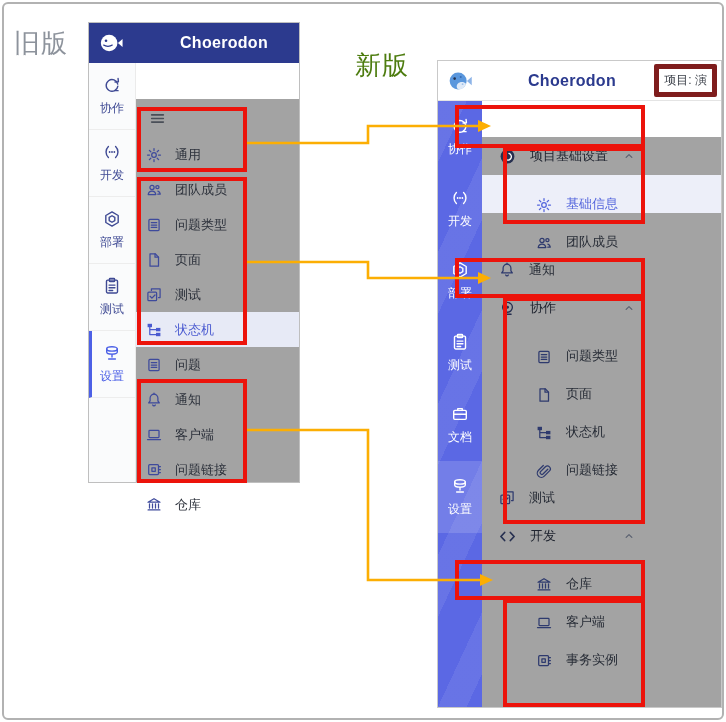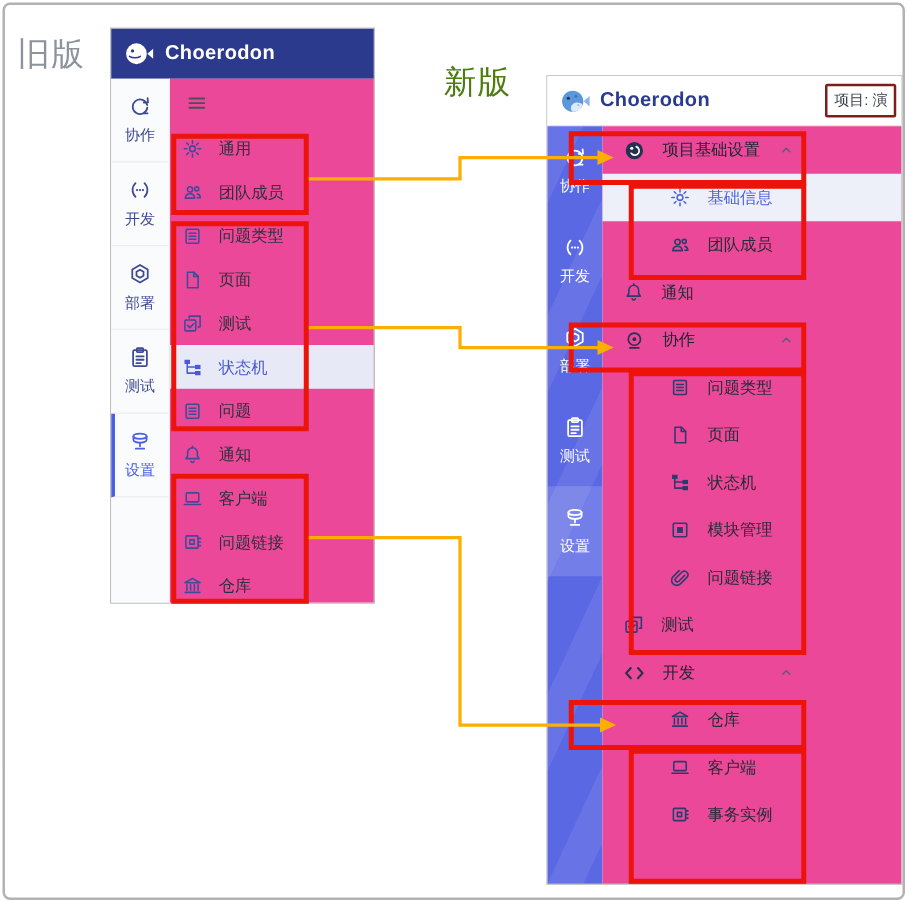--- a/index.html
+++ b/index.html
@@ -6,26 +6,26 @@
   .canvas{position:relative;width:682px;height:722px;background:#fff;overflow:hidden;padding-left:44px;}
   .frame{position:absolute;inset:2px;border:2px solid #b2b2b2;border-radius:6px;pointer-events:none;}
 
   .version-label{position:absolute;font-size:26px;letter-spacing:1px;}
   .version-label.old{left:14px;top:26px;color:#8d939c;}
   .version-label.new{left:355px;top:48px;color:#4d7c0f;}
 
   
   .panel{position:absolute;background:#fff;border:1px solid #bfbfbf;box-sizing:border-box;display:flex;flex-direction:column;}
   .app-header{height:40px;flex:0 0 40px;display:flex;align-items:center;box-sizing:border-box;}
-  .app-title{font-size:16px;font-weight:bold;letter-spacing:.3px;}
+  .app-title{font-size:16px;font-weight:bold;letter-spacing:.3px;margin-left:48px;}
   .panel-body{flex:1;display:flex;min-height:0;}
   .rail{flex:0 0 auto;box-sizing:border-box;}
   .rail-item{display:flex;flex-direction:column;align-items:center;justify-content:center;gap:6px;box-sizing:border-box;cursor:pointer;}
   .rail-label{font-size:12px;}
-  .menu{flex:1;min-width:0;position:relative;background:#ec4899;}
+  .menu{flex:1;min-width:0;position:relative;background:#a3a3a3;margin-top:36px;}
 
   .ic{display:inline-flex;flex:0 0 auto;}
   .ic svg{width:100%;height:100%;stroke:currentColor;fill:none;stroke-width:1.25;stroke-linecap:round;stroke-linejoin:round;}
   .ic16{width:16px;height:16px;} .ic17{width:17px;height:17px;} .ic18{width:18px;height:18px;}
   .logo{width:24px;height:24px;display:inline-flex;}
   .logo svg{width:100%;height:100%;}
 
   
   .old-panel{left:88px;top:22px;width:212px;height:461px;}
   .old-panel .app-header{background:var(--navy);padding-left:10px;gap:9px;}
@@ -36,31 +36,31 @@
   .hamburger{height:38px;display:flex;align-items:center;padding-left:13px;color:#4a4f58;cursor:pointer;}
   .orow{height:35px;display:flex;align-items:center;gap:13px;padding-left:10px;font-size:13px;color:#2c313b;cursor:pointer;}
   .orow .ic{color:#3e4a9c;}
   .orow.sel{background:#e7eaf6;color:#4a5ad0;}
   .orow.sel .ic{color:#4a5ad0;}
 
   
   .new-panel{left:437px;top:60px;width:285px;height:648px;border-color:#c9c9c9;}
   .new-panel .app-header{background:#fff;border-bottom:1px solid #e4e4e4;padding:0 4px 0 10px;gap:8px;}
   .new-panel .app-title{color:#2b3a8e;}
-  .project-btn{margin-left:auto;border:2px solid #7f1d1d;border-radius:2px;font-size:12px;color:#3a3f48;padding:3px 5px;white-space:nowrap;max-width:92px;overflow:hidden;cursor:pointer;background:#fff;}
+  .project-btn{margin-left:auto;border:5px solid #7f1d1d;border-radius:2px;font-size:12px;color:#3a3f48;padding:3px 5px;white-space:nowrap;max-width:92px;overflow:hidden;cursor:pointer;background:#fff;}
   .new-rail{width:44px;background:var(--rail);color:#fff;
     background-image:repeating-linear-gradient(115deg,rgba(255,255,255,.08) 0 26px,rgba(255,255,255,0) 26px 64px);}
   .new-rail .rail-item{height:72px;color:#fff;}
   .new-rail .rail-item.sel{background:rgba(255,255,255,.15);}
   .nrow{height:38px;display:flex;align-items:center;gap:14px;font-size:13px;color:#272c36;cursor:pointer;position:relative;box-sizing:border-box;}
   .nrow.g{padding-left:17px;color:#202530;}
   .nrow.g .ic{color:#273050;}
   .nrow.i{padding-left:17px;}
   .nrow.i .ic{color:#2e3a6e;}
-  .nrow.s{padding-left:54px;}
+  .nrow.s{padding-left:54px;align-items:flex-end;}
   .nrow.s .ic{color:#2e3a6e;}
   .nrow.s.sel{background:#edeff9;color:#5264dc;}
   .nrow.s.sel .ic{color:#5264dc;}
   .chev{position:absolute;left:141px;top:50%;transform:translateY(-50%);width:12px;height:12px;color:#596070;}
   .chev svg{width:100%;height:100%;stroke:currentColor;fill:none;stroke-width:1.6;stroke-linecap:round;stroke-linejoin:round;}
 
   
   .ann{position:absolute;border:4px solid var(--red);box-sizing:border-box;pointer-events:none;}
   #arrows{position:absolute;left:0;top:0;width:726px;height:722px;pointer-events:none;}
   #arrows polyline{fill:none;stroke:var(--arrow);stroke-width:2.6;}
@@ -308,20 +308,29 @@
           <div class="rail-item">
        <span class="ic ic18">
               <svg viewBox="0 0 16 16">
                 <rect x="3.1" y="2.8" width="9.8" height="11.4" rx="1"></rect>
                 <rect x="5.7" y="1.4" width="4.6" height="2.7" rx=".6"></rect>
                 <path d="M5.4 7.2h5.2M5.4 9.6h5.2M5.4 12h3.2"></path>
               </svg>
             </span>
        <span class="rail-label">测试</span>
      </div>
+          <div class="rail-item">
+       <span class="ic ic18">
+              <svg viewBox="0 0 16 16">
+                <rect x="2.4" y="4.8" width="11.2" height="8" rx="1"></rect>
+                <path d="M6 4.8V3.2h4v1.6M2.4 8.2h11.2"></path>
+              </svg>
+            </span>
+       <span class="rail-label">文档</span>
+     </div>
           <div class="rail-item sel">
        <span class="ic ic18">
               <svg viewBox="0 0 16 16">
                 <ellipse cx="8" cy="4.4" rx="4.7" ry="1.9"></ellipse>
                 <path d="M3.3 4.4v2.7c0 1 2.1 1.9 4.7 1.9s4.7-.9 4.7-1.9V4.4"></path>
                 <path d="M8 9.2v2.3M5 13.3h6"></path>
               </svg>
             </span>
        <span class="rail-label">设置</span>
      </div>
@@ -403,29 +412,20 @@
           <div class="nrow s">
      <span class="ic ic16">
               <svg viewBox="0 0 16 16">
                 <rect x="1.6" y="1.8" width="4.4" height="3.4" fill="currentColor" stroke="none"></rect>
                 <rect x="10" y="5.9" width="4.4" height="3.4" fill="currentColor" stroke="none"></rect>
                 <rect x="10" y="10.8" width="4.4" height="3.4" fill="currentColor" stroke="none"></rect>
                 <path d="M3.8 5.2v7.3h6.2M3.8 7.6h6.2"></path>
               </svg>
             </span>
      <span>状态机</span>
-   </div>
-          <div class="nrow s">
-     <span class="ic ic16">
-              <svg viewBox="0 0 16 16">
-                <rect x="2.6" y="2.6" width="10.8" height="10.8" rx="1"></rect>
-                <rect x="5.7" y="5.7" width="4.6" height="4.6" fill="currentColor" stroke="none"></rect>
-              </svg>
-            </span>
-     <span>模块管理</span>
    </div>
           <div class="nrow s">
      <span class="ic ic16">
               <svg viewBox="0 0 16 16">
                 <path d="M11.8 6.2l-4.8 4.8a1.7 1.7 0 0 1-2.4-2.4l4.8-4.8a2.9 2.9 0 0 1 4.1 4.1l-5.2 5.2a4.1 4.1 0 0 1-5.8-5.8l4.8-4.8"></path>
               </svg>
             </span>
      <span>问题链接</span>
    </div>
           <div class="nrow i">

